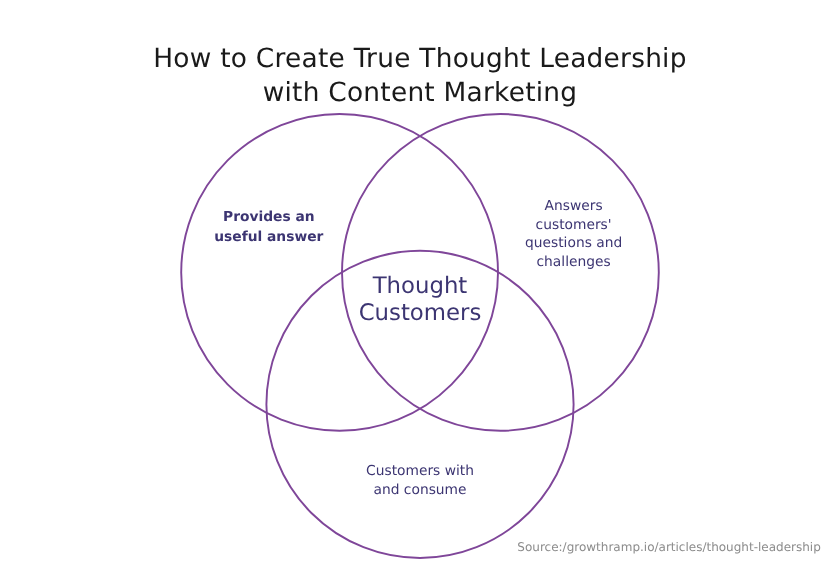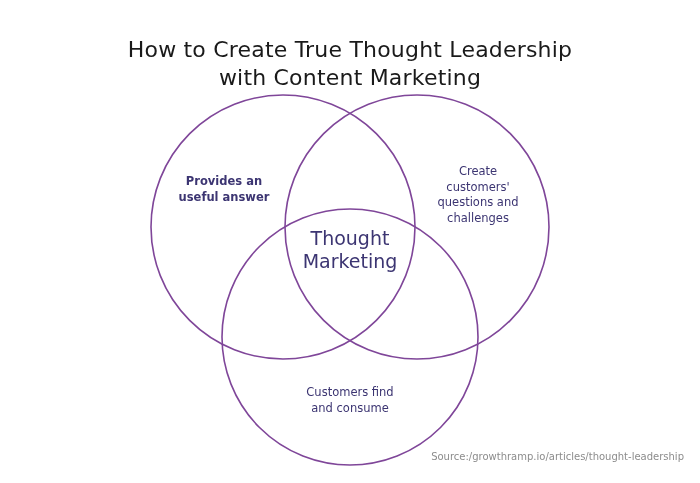--- a/index.html
+++ b/index.html
@@ -65,26 +65,26 @@
 
   <svg class="venn-svg" width="700" height="483" viewBox="0 0 700 483">
     <circle cx="283" cy="227" r="132" stroke="#7f4699"></circle>
     <circle cx="417" cy="227" r="132" stroke="#7f4699"></circle>
     <circle cx="350" cy="337" r="128" stroke="#7f4699"></circle>
   </svg>
 
   <div class="venn-label" style="left: 224px; top: 189px; color: rgb(60, 53, 114); font-weight: bold;">Provides an
 useful answer</div>
 
-  <div class="venn-label" style="left: 478px; top: 195px; color: rgb(60, 53, 114);">Create
+  <div class="venn-label" style="left: 478px; top: 195px; color: rgb(60, 53, 114);">Answers
 customers'
 questions and
 challenges</div>
 
   <div class="venn-label center" style="left: 350px; top: 250px; color: rgb(60, 53, 114);">Thought
-Marketing</div>
+Customers</div>
 
-  <div class="venn-label" style="left: 350px; top: 400px; color: rgb(60, 53, 114);">Customers find
+  <div class="venn-label" style="left: 350px; top: 400px; color: rgb(60, 53, 114);">Customers with
 and consume</div>
 
   <div class="source-line">Source:/growthramp.io/articles/thought-leadership</div>
 
 </div>
 
 </body></html>

